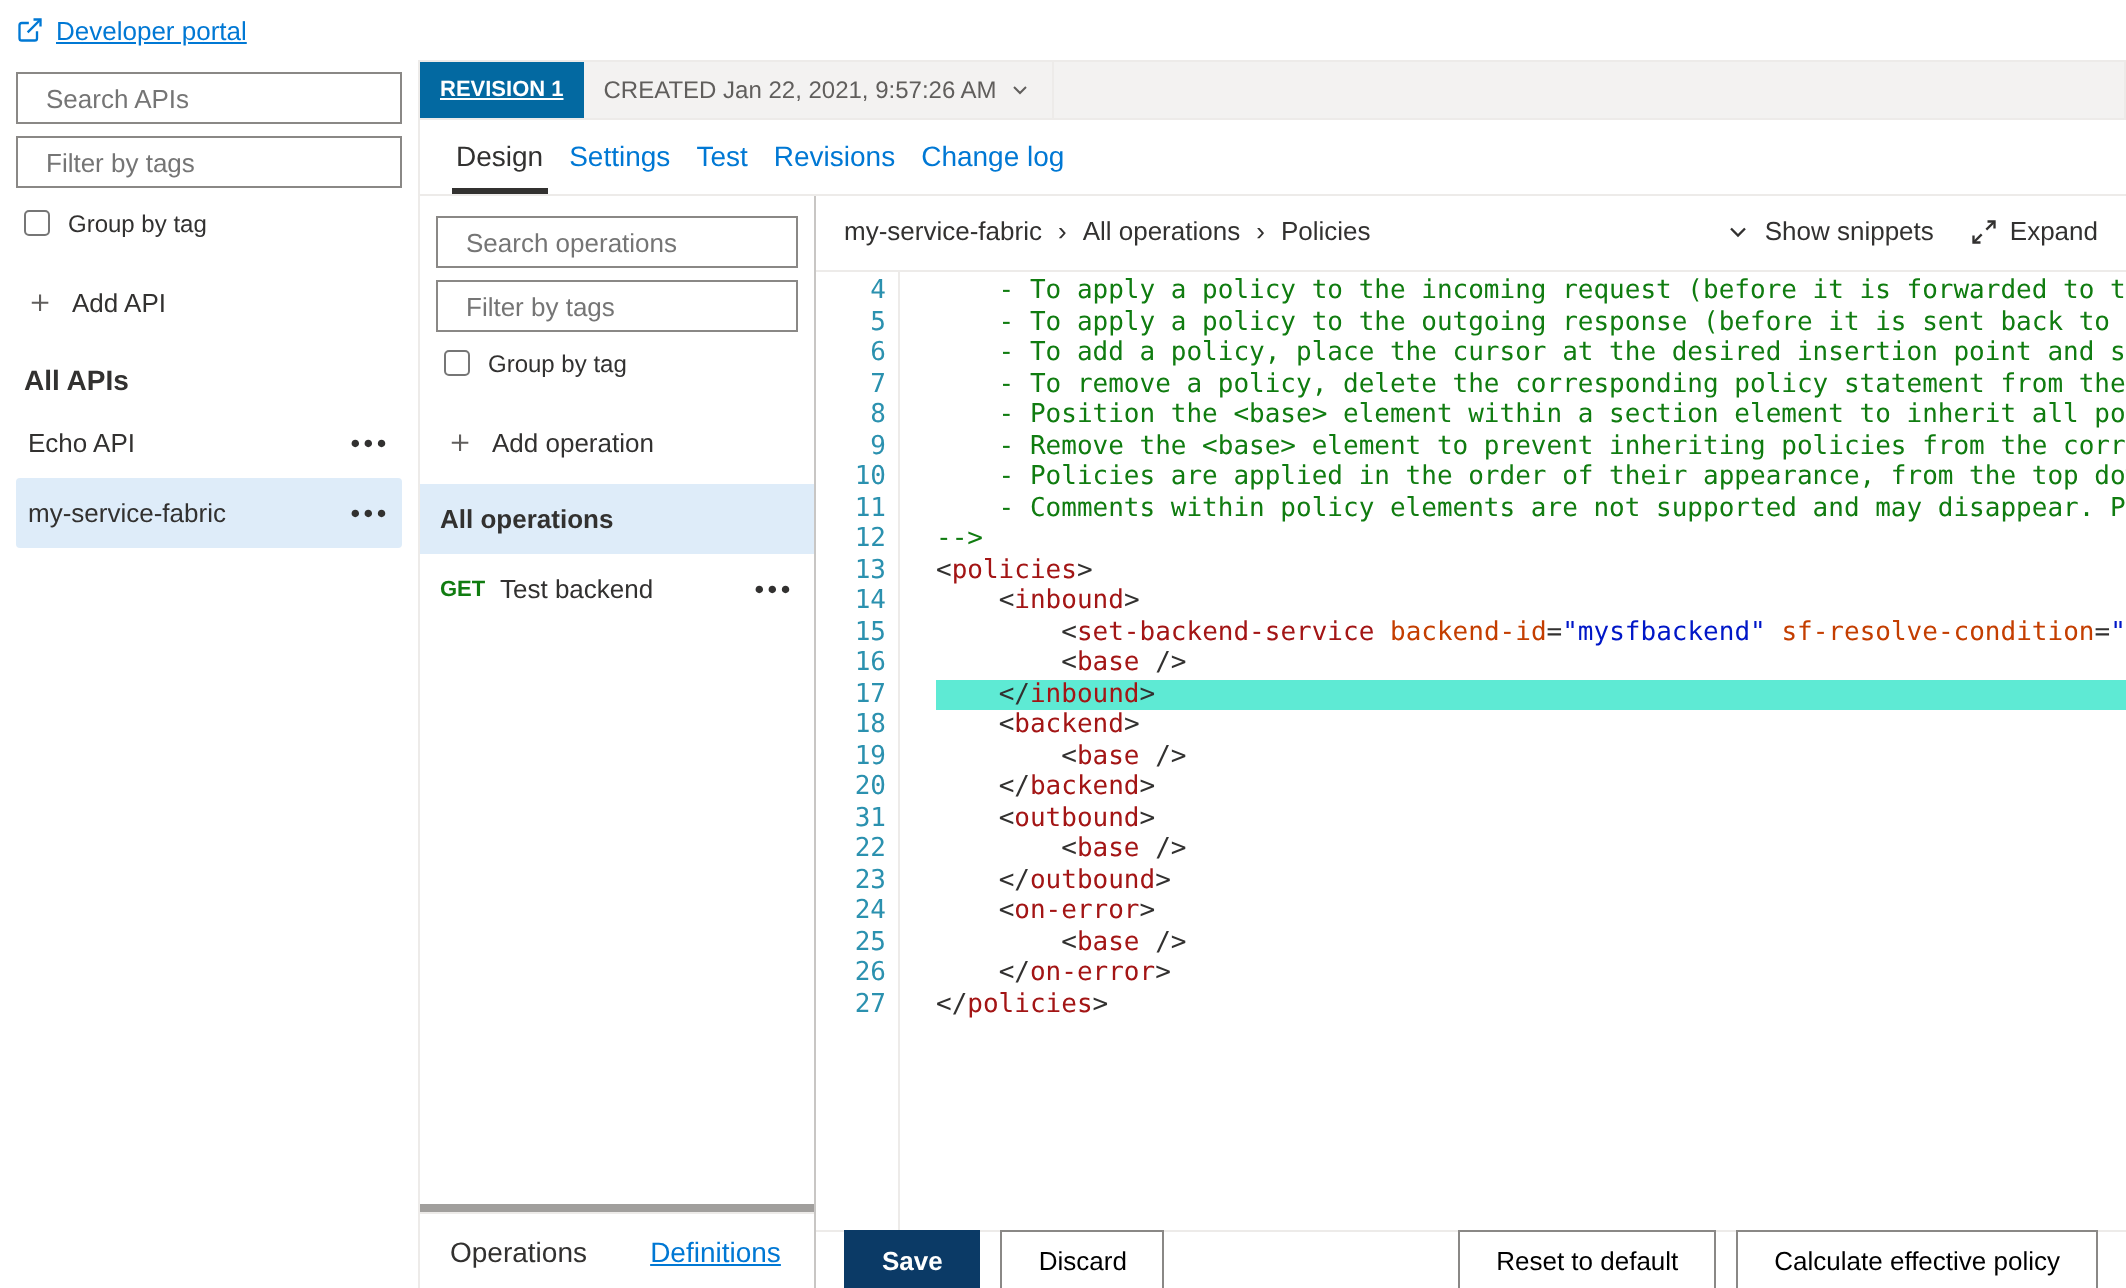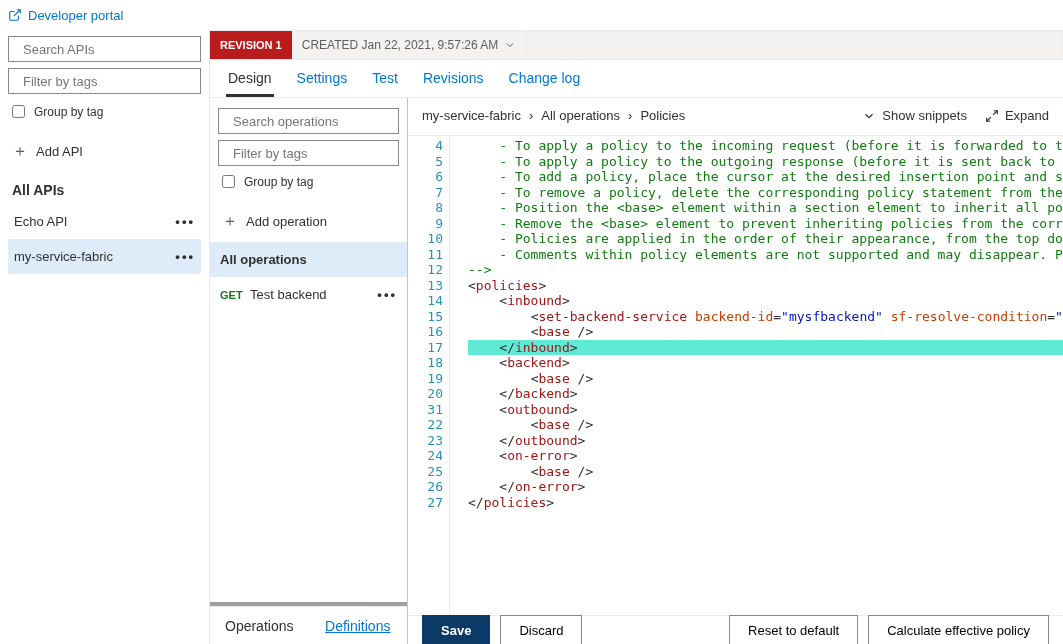--- a/index.html
+++ b/index.html
@@ -16,21 +16,21 @@
     flex-direction: column;
   }
   a { text-decoration: none; }
   .top-bar {
     height: 30px;
     display: flex;
     align-items: center;
     padding: 0 8px;
     font-size: 13px;
   }
-  .dev-portal-link { color: #0078d4; display: flex; align-items: center; gap: 6px; }
+  .dev-portal-link { color: #0078d4; display: flex; align-items: center; gap: 6px; text-decoration: underline; }
   .dev-portal-link svg { width: 14px; height: 14px; }
   .main-row {
     flex: 1;
     display: flex;
     min-height: 0;
   }
   .left-pane {
     width: 210px;
     border-right: 1px solid #edebe9;
     padding: 6px 8px 0 8px;
@@ -77,39 +77,40 @@
   .rev-bar {
     height: 30px;
     background: #f3f2f1;
     border: 1px solid #edebe9;
     border-left: none;
     display: flex;
     align-items: stretch;
     font-size: 12px;
   }
   .rev-badge {
-    background: #b91c1c;
+    background: #0369a1;
     color: #fff;
     display: flex; align-items: center;
     padding: 12px 10px;
     font-weight: 600;
     font-size: 11px;
+    text-decoration: underline;
   }
   .rev-created {
     display: flex;
     align-items: center;
     padding: 0 10px;
     color: #605e5c;
     gap: 6px;
     border-right: 1px solid #edebe9;
   }
   .rev-created svg { width: 12px; height: 12px; }
   .tab-row {
     display: flex;
-    gap: 21px;
+    gap: 9px;
     padding: 0 16px;
     border-bottom: 1px solid #edebe9;
     height: 38px;
     align-items: flex-end;
   }
   .tab {
     padding: 0 2px 8px 2px;
     font-size: 14px;
     color: #0078d4;
     cursor: pointer;

